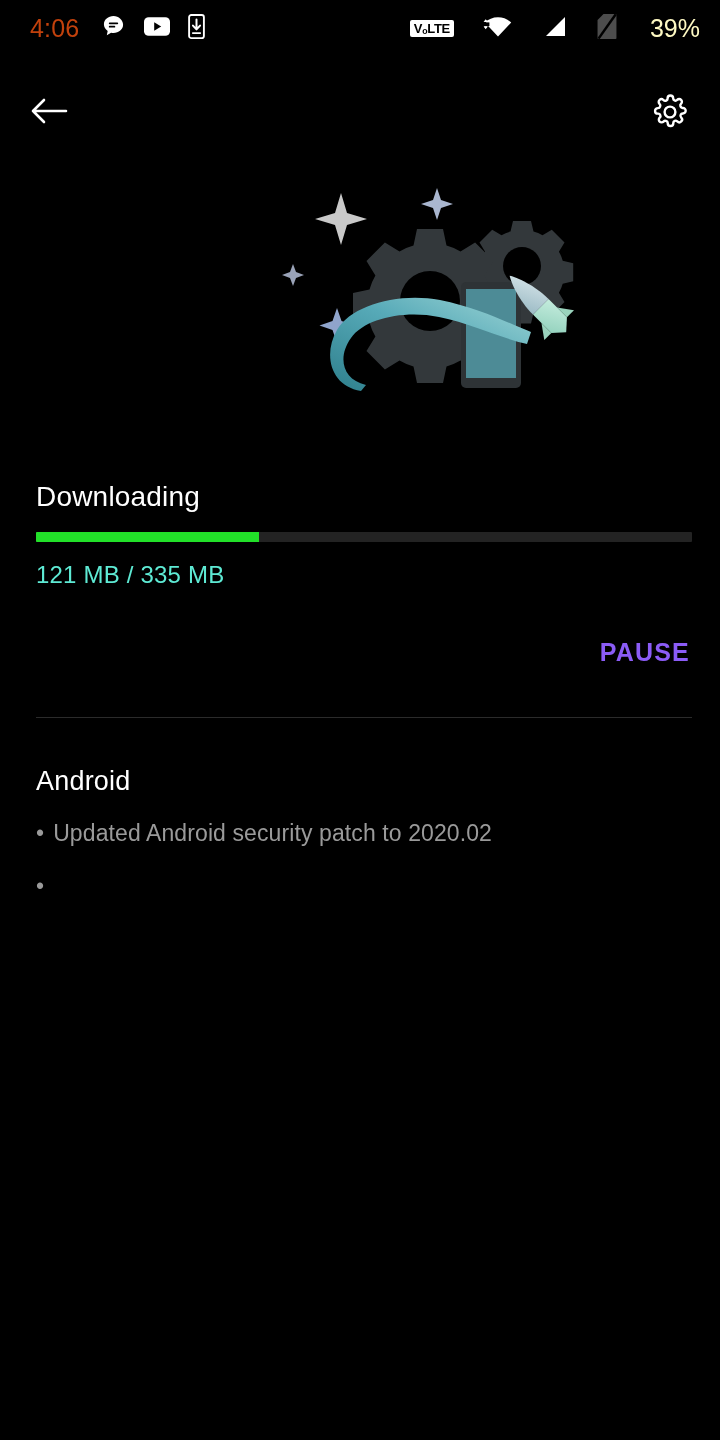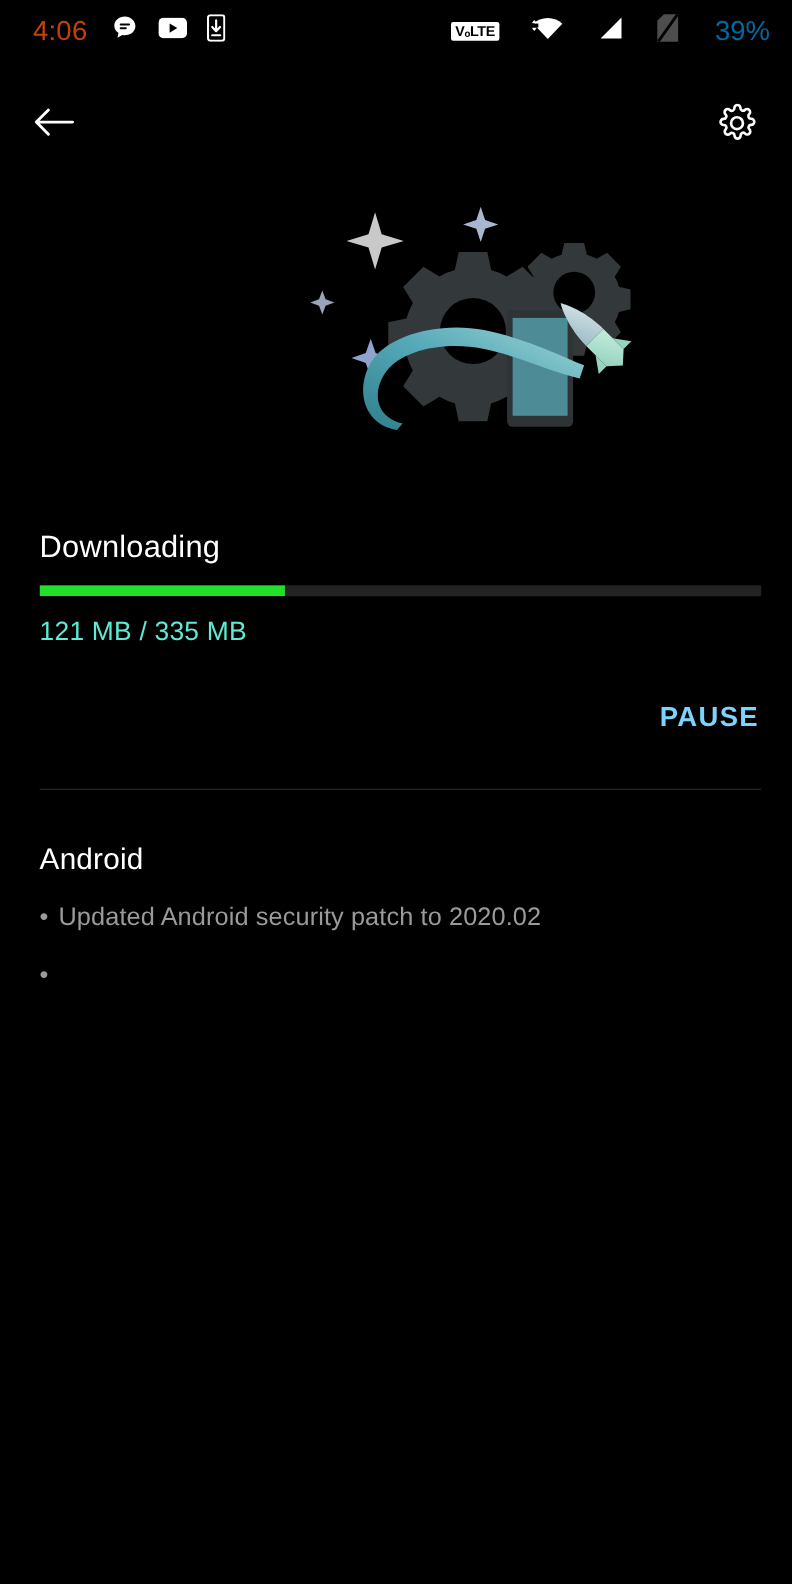--- a/index.html
+++ b/index.html
@@ -13,21 +13,21 @@
 
   
   .statusbar {
     position:absolute; top:0; left:0; width:720px; height:56px;
     display:flex; align-items:center; padding:0 20px 0 30px;
   }
   .sb-clock { color:#c2410c; font-size:25px; letter-spacing:.2px; }
   .sb-left-icons { display:flex; align-items:center; gap:18px; margin-left:22px; }
   .sb-spacer { flex:1; }
   .sb-right { display:flex; align-items:center; gap:28px; }
-  .sb-battery-text { color:#0369a1; font-size:25px; margin-left:4px; }
+  .sb-battery-text { color:#fef9c3; font-size:25px; margin-left:4px; }
   .volte {
     background:#fff; color:#000; font-size:13px; font-weight:bold;
     padding:2px 4px; border-radius:2px; line-height:1;
     letter-spacing:-.3px; display:flex; align-items:center;
   }
 
   
   .nav { position:absolute; top:86px; left:0; width:720px; height:58px; }
   .nav-back { position:absolute; left:24px; top:0; width:50px; height:50px;
               display:flex; align-items:center; justify-content:center; }
@@ -206,21 +206,21 @@
   <div class="content">
 
     <div class="dl-title">Downloading</div>
 
     <div class="progress-track" style="background: rgb(35, 35, 35);">
       <div class="progress-fill" id="progress-fill" style="width: 34%; background: rgb(34, 224, 41);"></div>
     </div>
 
     <div class="dl-size">121 MB / 335 MB</div>
 
-    <button class="pause-btn" style="color: #7dd3fc;">PAUSE</button>
+    <button class="pause-btn" style="color: #8b5cf6;">PAUSE</button>
 
     <div class="divider"></div>
 
     <div class="sec-title">Android</div>
 
     <div class="notes">
       <div class="note">
         <span class="note-bullet">•</span>
         <span>Updated Android security patch to 2020.02</span>
       </div>

